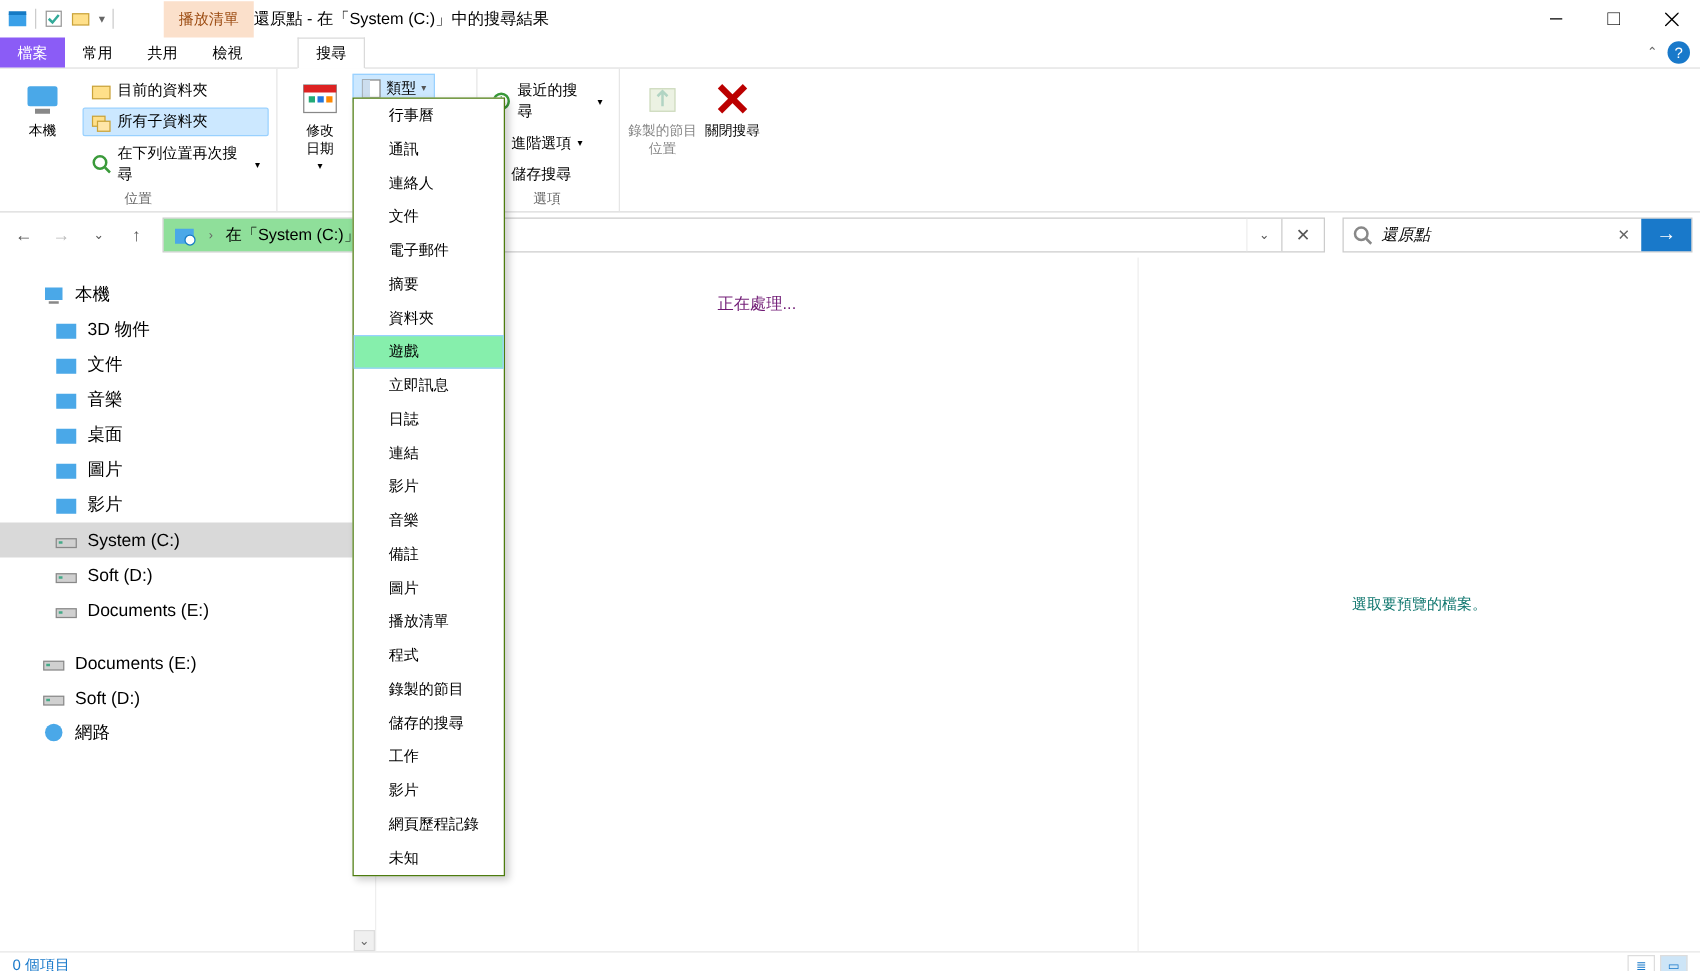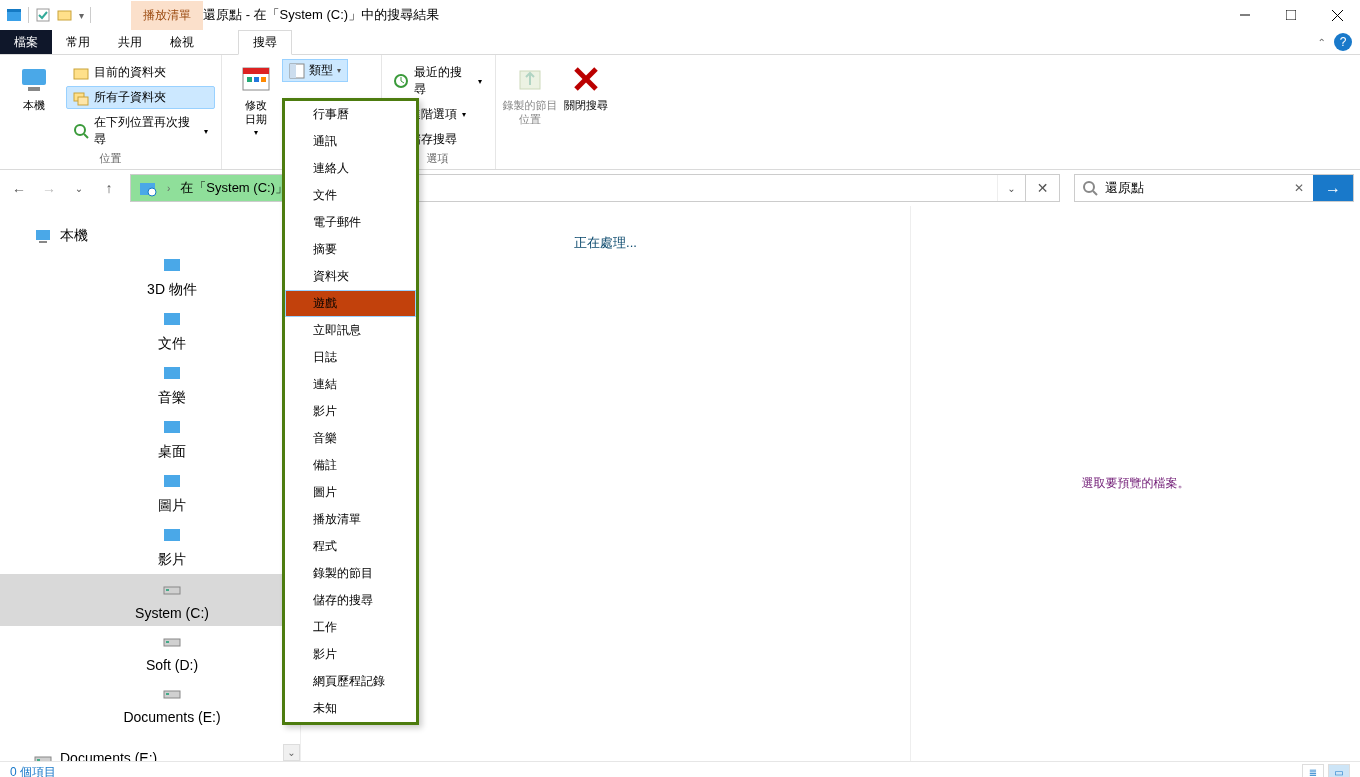--- a/index.html
+++ b/index.html
@@ -12,21 +12,21 @@
 .titlebar .qat-sep { width: 1px; height: 16px; background: #ccc; }
 .titlebar .qat-dd { font-size: 10px; color: #666; }
 .titlebar .context-tab { margin-left: 40px; padding: 6px 12px; background: #fbe0cb; color: #9b4a10; font-size: 12px; }
 .titlebar .title { margin-left: 0; font-size: 13px; }
 .titlebar .win-ctrls { margin-left: auto; display: flex; }
 .titlebar .win-btn { width: 46px; height: 30px; display: flex; align-items: center; justify-content: center; font-size: 12px; }
 
 
 .menutabs { height: 25px; display: flex; align-items: stretch; border-bottom: 1px solid #dadada; }
 .menutab { padding: 4px 14px; font-size: 12px; display: flex; align-items: center; position: relative; }
-.menutab.file { background: #0f172a; color: #fff; }
+.menutab.file { background: #8b5cf6; color: #fff; }
 .menutab.active { background: #fff; border: 1px solid #dadada; border-bottom: 1px solid #fff; margin-bottom: -1px; }
 .menutabs .right { margin-left: auto; display: flex; align-items: center; padding-right: 8px; gap: 8px; }
 .menutabs .chevup { font-size: 10px; color: #666; }
 .menutabs .help { width: 18px; height: 18px; border-radius: 50%; background: #1979ca; color: #fff; font-size: 12px; display: flex; align-items: center; justify-content: center; }
 
 
 .ribbon { height: 115px; display: flex; border-bottom: 1px solid #dadada; background: #fff; position: relative; }
 .rgroup { display: flex; flex-direction: column; align-items: center; border-right: 1px solid #e6e6e6; padding: 4px 6px 2px; }
 .rgroup .glabel { font-size: 11px; color: #666; margin-top: auto; padding-bottom: 2px; }
 .rbig { display: flex; flex-direction: column; align-items: center; width: 56px; padding-top: 4px; text-align: center; font-size: 11px; line-height: 14px; }
@@ -35,52 +35,52 @@
 .ritem.pressed { background: #cce8ff; border: 1px solid #99d1ff; }
 .ritem .small-icon { width: 16px; height: 16px; }
 .rowstack { display: flex; flex-direction: column; gap: 2px; }
 .type-btn { display: flex; align-items: center; gap: 4px; padding: 2px 6px; border: 1px solid #99d1ff; background: #cce8ff; font-size: 12px; }
 .type-btn-wrap { position: absolute; left: 282px; top: 4px; text-align: right; }
 .type-btn .dd { font-size: 8px; color: #555; }
 
 .ribbon .loc-stack { display: flex; align-items: flex-start; }
 
 
-.type-menu { position: absolute; left: 282px; top: 98px; width: 137px; background: #fff; border: 3px solid #4d7c0f; box-shadow: 3px 3px 6px rgba(0,0,0,.2); z-index: 50; }
+.type-menu { position: absolute; left: 282px; top: 78px; width: 122px; background: #fff; border: 1px solid #4d7c0f; box-shadow: 3px 3px 6px rgba(0,0,0,.2); z-index: 50; }
 .type-menu .mi { padding: 5px 10px 5px 28px; font-size: 12px; }
-.type-menu .mi.hover { background: #c2410c; border: 1px solid #99d1ff; padding: 4px 9px 4px 27px; }
+.type-menu .mi.hover { background: #86efac; border: 1px solid #99d1ff; padding: 4px 9px 4px 27px; }
 
 
 .navrow { height: 36px; display: flex; align-items: center; gap: 4px; padding: 0 6px; }
 .nav-arrow { width: 26px; height: 26px; display: flex; align-items: center; justify-content: center; color: #555; font-size: 14px; }
 .nav-arrow.disabled { color: #bbb; }
 .addr { flex: 1; height: 28px; border: 1px solid #ccc; display: flex; align-items: center; background: #fff; margin-left: 4px; }
 .addr .crumb { display: flex; align-items: center; padding: 0 8px; height: 100%; gap: 6px; font-size: 13px; }
 .addr .crumb.sel { background: #8fdf9a; }
 .addr .crumbsep { padding: 0 4px; color: #666; font-size: 10px; }
 .addr .addr-dd { width: 28px; display: flex; align-items: center; justify-content: center; border-left: 1px solid #eee; height: 100%; font-size: 10px; color: #555; }
 .addr .addr-refresh { width: 34px; display: flex; align-items: center; justify-content: center; border-left: 1px solid #ccc; height: 100%; font-size: 14px; color: #555; }
 .searchbox { width: 280px; height: 28px; border: 1px solid #ccc; margin-left: 10px; display: flex; align-items: center; }
 .searchbox .sicon { width: 30px; display: flex; align-items: center; justify-content: center; color: #888; }
-.searchbox .sval { flex: 1; font-size: 13px; }
+.searchbox .sval { flex: 1; font-size: 13px; font-style: italic; }
 .searchbox .sclear { width: 28px; display: flex; align-items: center; justify-content: center; color: #666; }
 .searchbox .sgo { width: 40px; background: #1979ca; color: #fff; height: 100%; display: flex; align-items: center; justify-content: center; font-size: 16px; }
 
 
 .body { display: flex; height: 555px; }
 .tree { width: 300px; padding-top: 16px; overflow: hidden; position: relative; }
 .tree-item { display: flex; align-items: center; gap: 8px; padding: 5px 0 5px 34px; font-size: 14px; }
-.tree-item.sub { padding-left: 44px; flex-direction: column; }
+.tree-item.sub { padding-left: 44px; }
 .tree-item.selected { background: #d9d9d9; }
 .tree .ticon { width: 18px; height: 18px; }
 .tree-scroll { position: absolute; right: 0; bottom: 0; width: 17px; height: 17px; color: #666; font-size: 10px; display: flex; align-items: center; justify-content: center; background: #f0f0f0; border: 1px solid #ddd; }
 
 .content { flex: 1; display: flex; }
-.results { flex: 1; border-left: 1px solid #eee; display: flex; align-items: flex-start; justify-content: center; padding-top: 28px; font-size: 13px; color: #0c4a6e; }
-.preview { width: 450px; border-left: 1px solid #eee; display: flex; align-items: center; justify-content: center; font-size: 12px; color: #701a75; }
+.results { flex: 1; border-left: 1px solid #eee; display: flex; align-items: flex-start; justify-content: center; padding-top: 28px; font-size: 13px; color: #701a75; }
+.preview { width: 450px; border-left: 1px solid #eee; display: flex; align-items: center; justify-content: center; font-size: 12px; color: #0f766e; }
 
 
 .status { height: 22px; border-top: 1px solid #e6e6e6; display: flex; align-items: center; padding: 0 10px; font-size: 12px; color: #1979ca; }
 .status .views { margin-left: auto; display: flex; gap: 4px; }
 .status .vbtn { width: 22px; height: 18px; border: 1px solid #ddd; display: flex; align-items: center; justify-content: center; font-size: 10px; }
 
 
 svg { display: block; }
 </style>
 </head>

